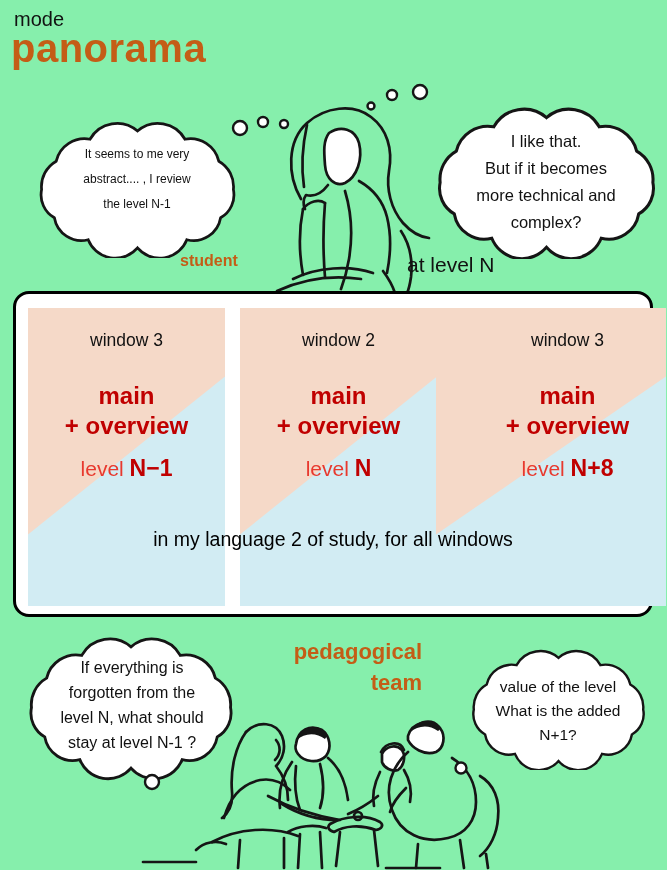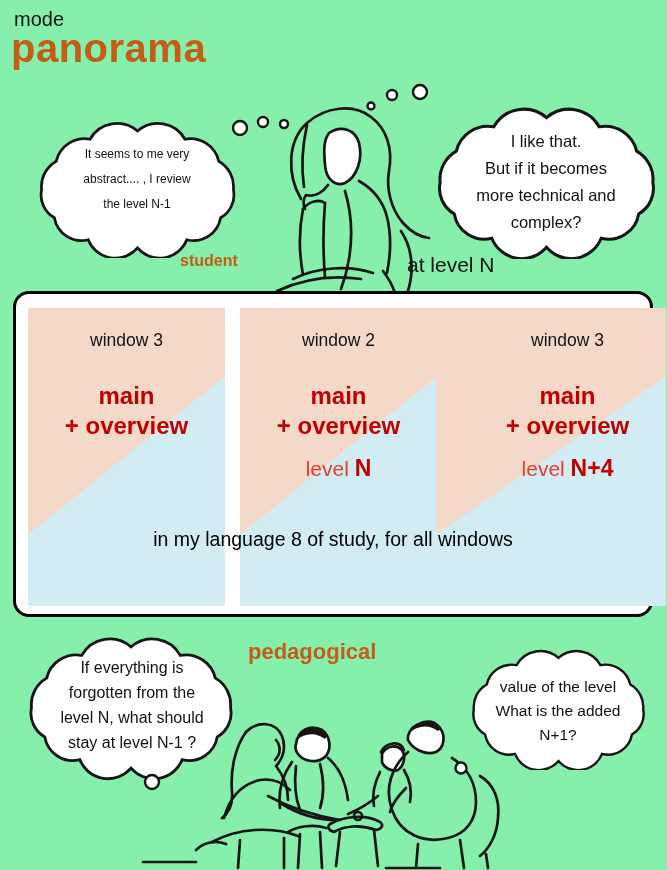--- a/index.html
+++ b/index.html
@@ -15,21 +15,21 @@
   .scene{left:0;top:0;width:667px;height:870px;z-index:1;}
   
   .bubble{z-index:3;text-align:center;color:#111;}
   .b-tl{left:34px;top:142px;width:206px;font-size:12px;line-height:25px;}
   .b-tr{left:440px;top:128px;width:212px;font-size:16.5px;line-height:27px;}
   .b-bl{left:34px;top:655px;width:196px;font-size:16px;line-height:25px;}
   .b-br{left:460px;top:675px;width:196px;font-size:15.5px;line-height:24px;}
   
   .student-label{left:180px;top:252px;font-size:16px;font-weight:700;color:#c45d16;z-index:3;}
   .at-level{left:407px;top:253px;font-size:21px;z-index:3;}
-  .ped-label{left:248px;top:636px;width:174px;text-align:left;font-size:22px;font-weight:700;
+  .ped-label{left:248px;top:636px;width:174px;text-align:right;font-size:22px;font-weight:700;
              color:#c45d16;line-height:31px;z-index:3;}
   
   .panel{left:13px;top:291px;width:640px;height:326px;background:#fff;border:3px solid #000;
          border-radius:16px;z-index:2;box-sizing:border-box;}
   .win{position:absolute;top:14px;width:197px;height:298px;background:#d2ecf3;text-align:center;}
   .win .peach{position:absolute;left:0;top:0;width:100%;height:100%;background:#f5d9c8;
               clip-path:polygon(0 0,100% 0,100% 23%,0 76%);}
   .win-1{left:12px;} .win-2{left:224px;} .win-3{left:420px;padding-left:33px;}
   .win .inner{position:relative;z-index:1;}
   .win-name{margin-top:22px;font-size:17.5px;color:#111;}
@@ -147,20 +147,24 @@
 
   <div class="abs panel">
     <div class="win win-1">
       <div class="peach"></div>
       <div class="inner">
         <div class="win-name">window 3</div>
         <div class="win-main">
           <div>main</div>
           <div>+ overview</div>
         </div>
+        <div class="win-level">
+          <span>level</span>
+          <b>N−1</b>
+        </div>
       </div>
     </div>
     <div class="win win-2">
       <div class="peach"></div>
       <div class="inner">
         <div class="win-name">window 2</div>
         <div class="win-main">
           <div>main</div>
           <div>+ overview</div>
         </div>
@@ -173,29 +177,30 @@
     <div class="win win-3">
       <div class="peach"></div>
       <div class="inner">
         <div class="win-name">window 3</div>
         <div class="win-main">
           <div>main</div>
           <div>+ overview</div>
         </div>
         <div class="win-level">
           <span>level</span>
-          <b>N+4</b>
+          <b>N+8</b>
         </div>
       </div>
     </div>
-    <div class="note">in my language 8 of study, for all windows</div>
+    <div class="note">in my language 2 of study, for all windows</div>
   </div>
 
   <div class="abs ped-label">
     <div>pedagogical</div>
+    <div>team</div>
   </div>
   <div class="abs bubble b-bl">
     <div>If everything is</div>
     <div>forgotten from the</div>
     <div>level N, what should</div>
     <div>stay at level N-1 ?</div>
   </div>
   <div class="abs bubble b-br">
     <div>value of the level</div>
     <div>What is the added</div>

